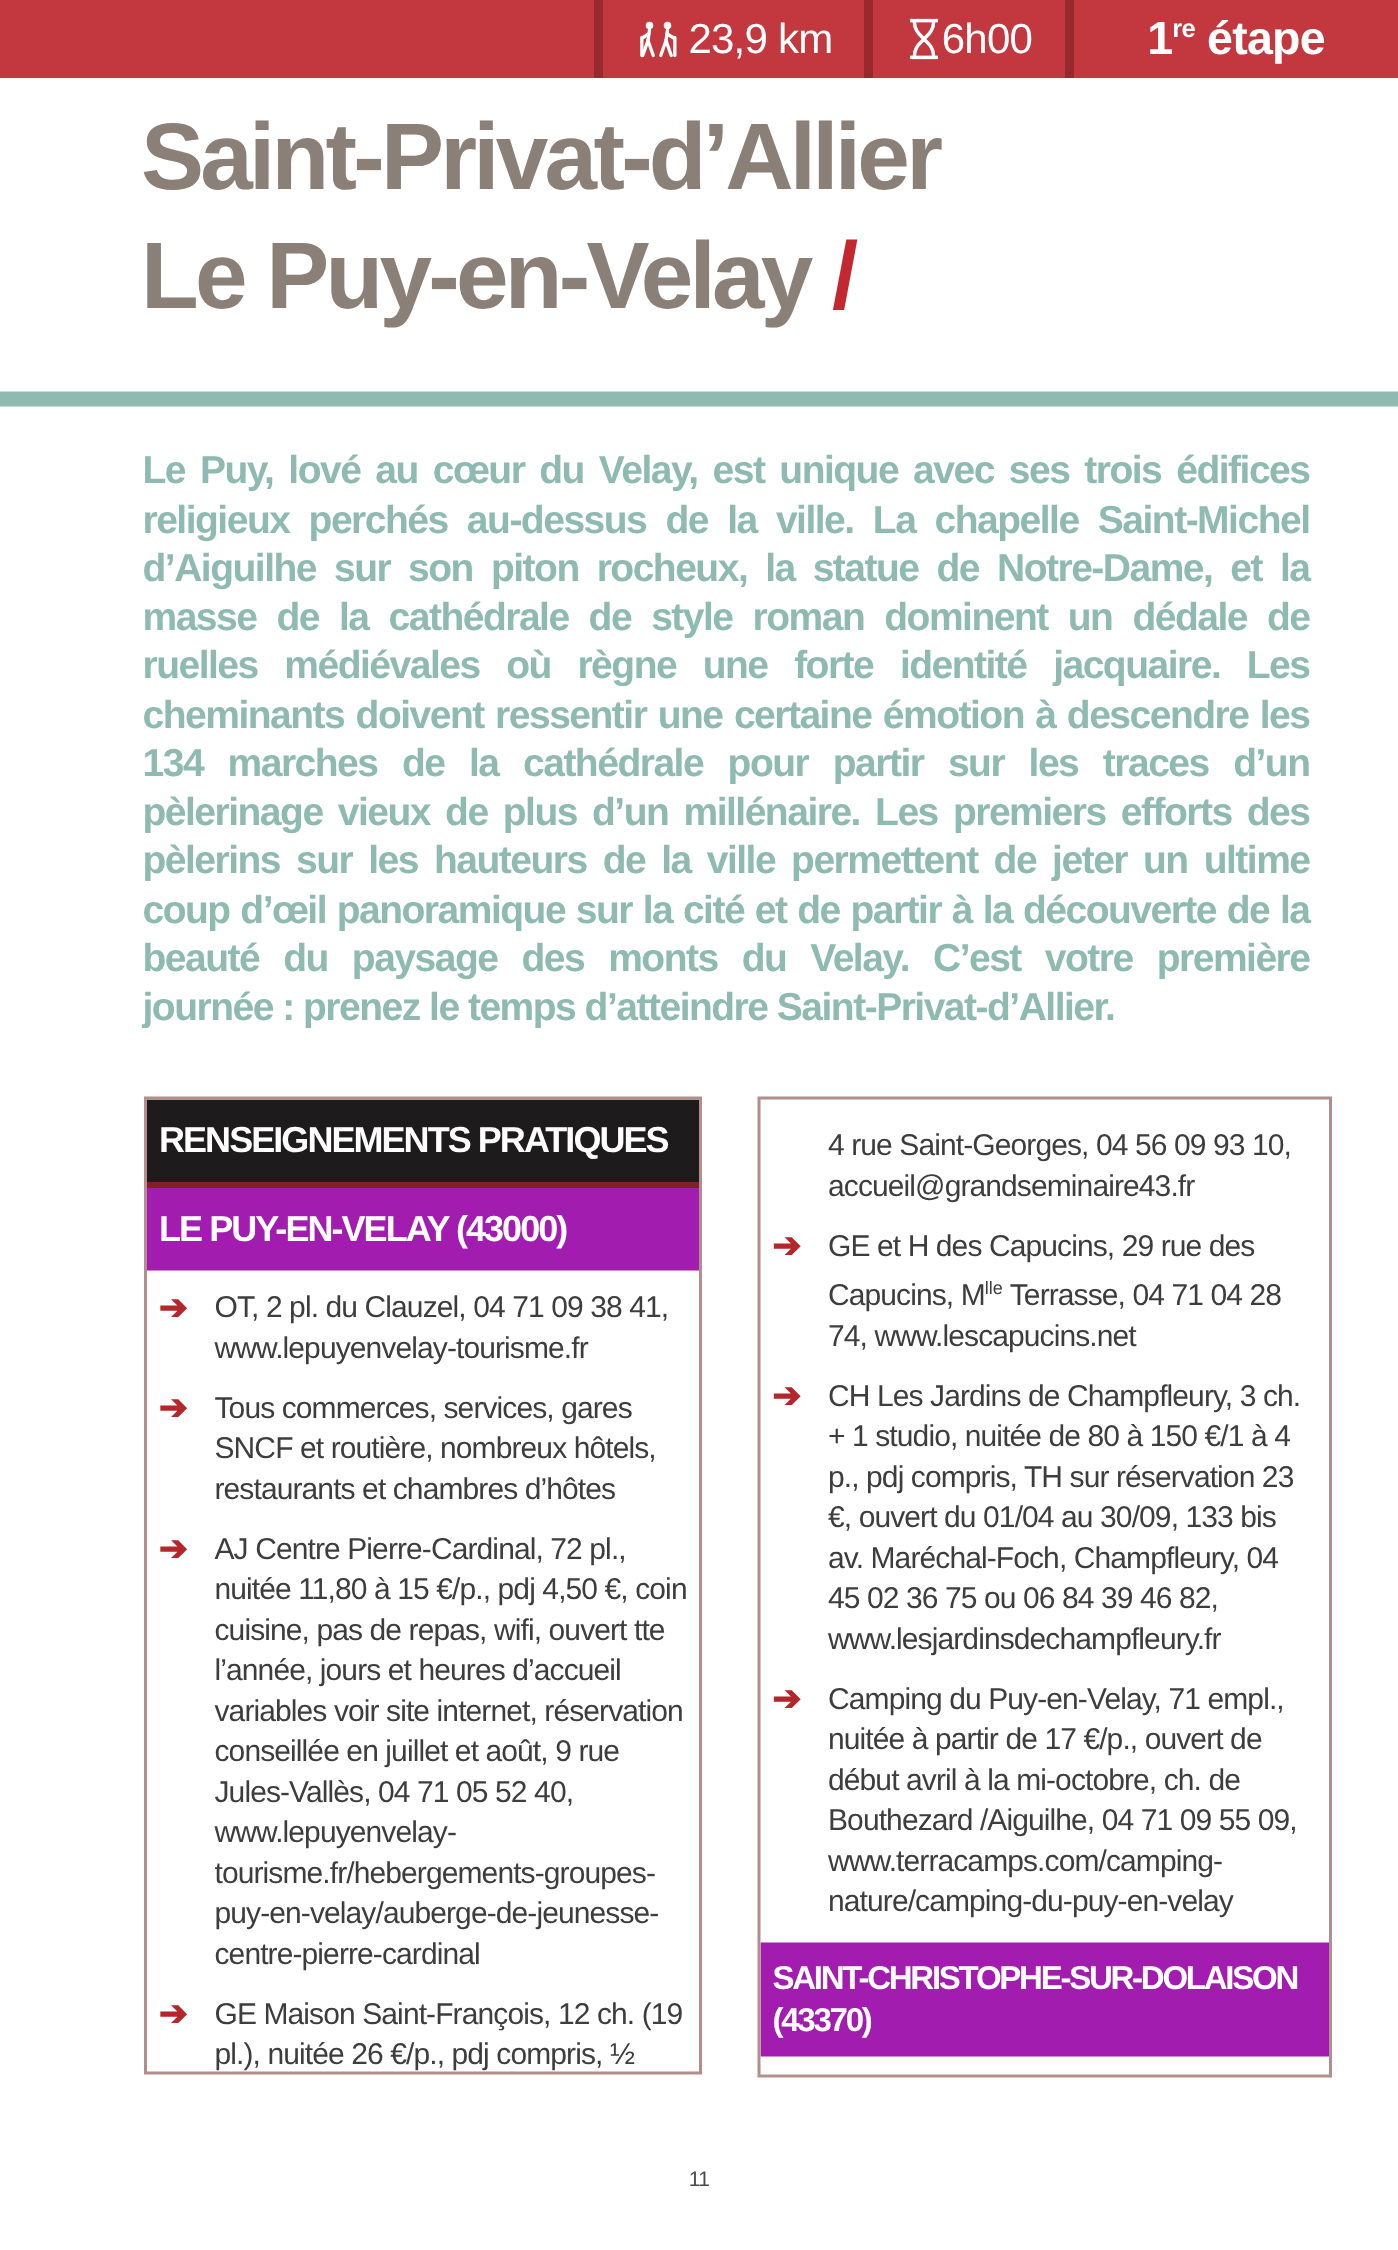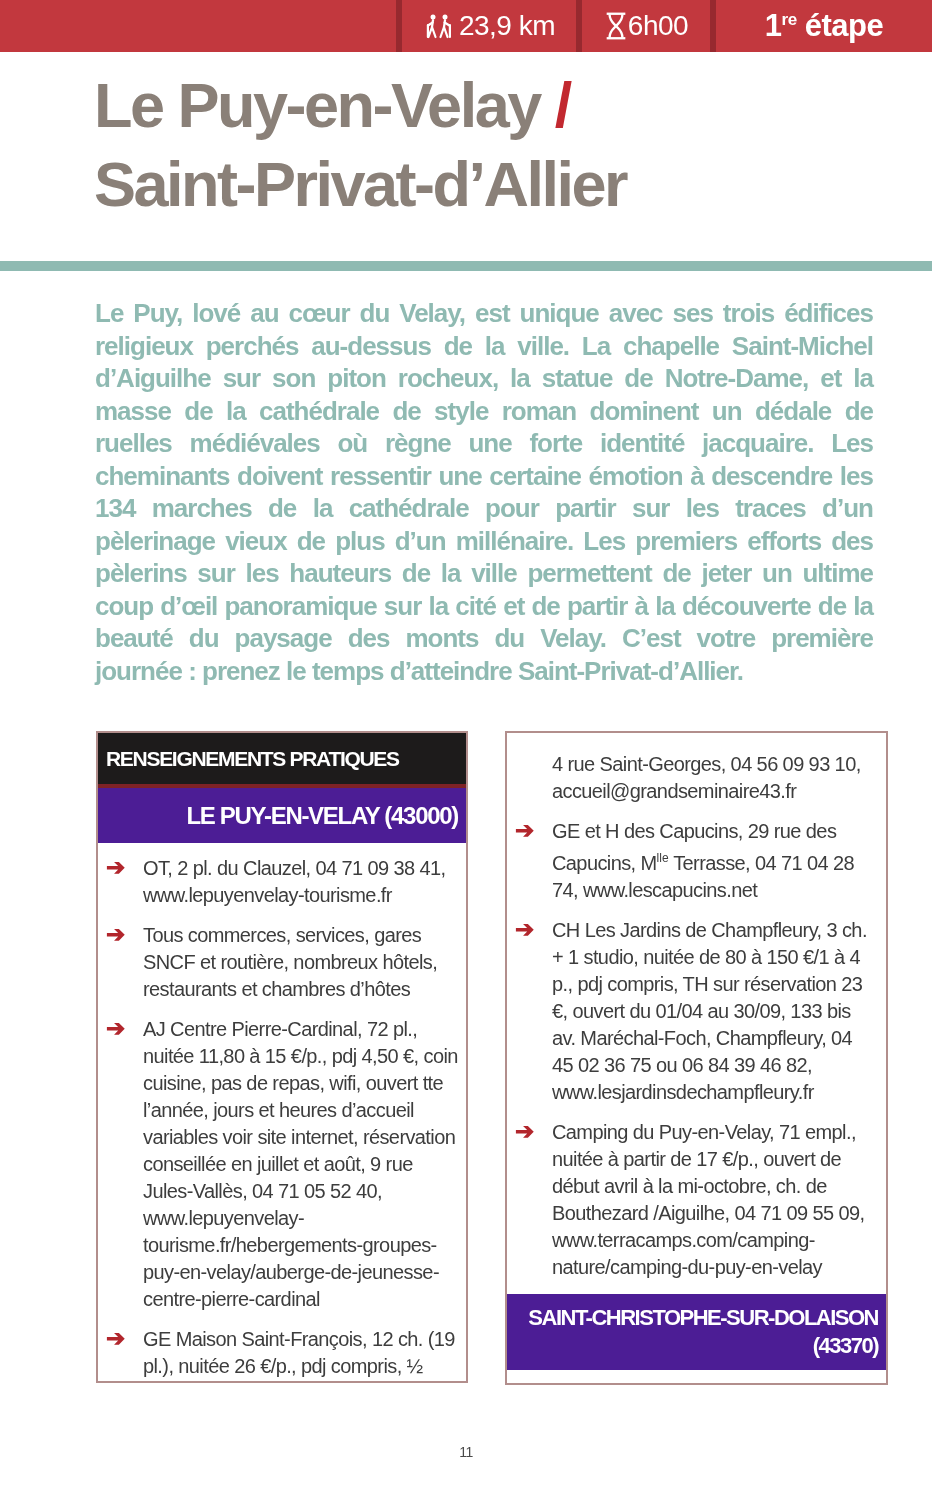--- a/index.html
+++ b/index.html
@@ -36,27 +36,27 @@
     letter-spacing:-1px;text-align:justify;
   }
   
   .infobox{
     position:absolute;top:731px;box-sizing:border-box;
     border:2px solid #b28e8c;background:#fff;overflow:hidden;
   }
   .box-left{left:96px;width:372px;height:652px;}
   .box-right{left:505px;width:383px;height:654px;}
   .hdr-black{
-    background:#1d1b1b;color:#fff;font-weight:bold;font-size:21px;
+    background:#1d1b1b;color:#fff;font-weight:bold;font-size:24px;
     letter-spacing:-1.3px;padding:14px 8px 13px 8px;white-space:nowrap;
   }
   .hdr-stripe{height:4px;background:#7e2226;}
   .hdr-red{
-    background:#4c1d95;color:#fff;font-weight:bold;font-size:24px;
-    letter-spacing:-1.3px;padding:14px 8px 13px 8px;white-space:nowrap;overflow:hidden;text-align:right;
+    background:#a21caf;color:#fff;font-weight:bold;font-size:24px;
+    letter-spacing:-1.3px;padding:14px 8px 13px 8px;white-space:nowrap;overflow:hidden;
   }
   .hdr-red.two-line{font-size:22px;letter-spacing:-1.5px;line-height:28px;padding:10px 8px;}
   .items{padding:12px 8px 0 8px;}
   .item{
     position:relative;padding-left:37px;margin-bottom:13px;
     font-size:20px;line-height:27px;letter-spacing:-0.6px;color:#3d3d3d;
   }
   .item .arrow{
     position:absolute;left:0;top:-1px;color:#b2262c;font-size:23px;font-weight:bold;
   }
@@ -110,22 +110,22 @@
     </span>
     <span class="metric">6h00</span>
   </div>
   <div class="seg-divider"></div>
   <div class="seg seg-stage">
     <span class="stage-label"><span>1</span><sup>re</sup><span> étape</span></span>
   </div>
 </div>
 
 <div class="title">
+  <div>Saint-Privat-d’Allier</div>
   <div><span>Le Puy-en-Velay </span><span class="slash">/</span></div>
-  <div>Saint-Privat-d’Allier</div>
 </div>
 
 <div class="teal-rule"></div>
 
 <div class="intro">Le Puy, lové au cœur du Velay, est unique avec ses trois édifices religieux perchés au-dessus de la ville. La chapelle Saint-Michel d’Aiguilhe sur son piton rocheux, la statue de Notre-Dame, et la masse de la cathédrale de style roman dominent un dédale de ruelles médiévales où règne une forte identité jacquaire. Les cheminants doivent ressentir une certaine émotion à descendre les 134 marches de la cathédrale pour partir sur les traces d’un pèlerinage vieux de plus d’un millénaire. Les premiers efforts des pèlerins sur les hauteurs de la ville permettent de jeter un ultime coup d’œil panoramique sur la cité et de partir à la découverte de la beauté du paysage des monts du Velay. C’est votre première journée : prenez le temps d’atteindre Saint-Privat-d’Allier.</div>
 
 <div class="infobox box-left">
   <div class="hdr-black">RENSEIGNEMENTS PRATIQUES</div>
   <div class="hdr-stripe"></div>
   <div class="hdr-red">LE PUY-EN-VELAY (43000)</div>

